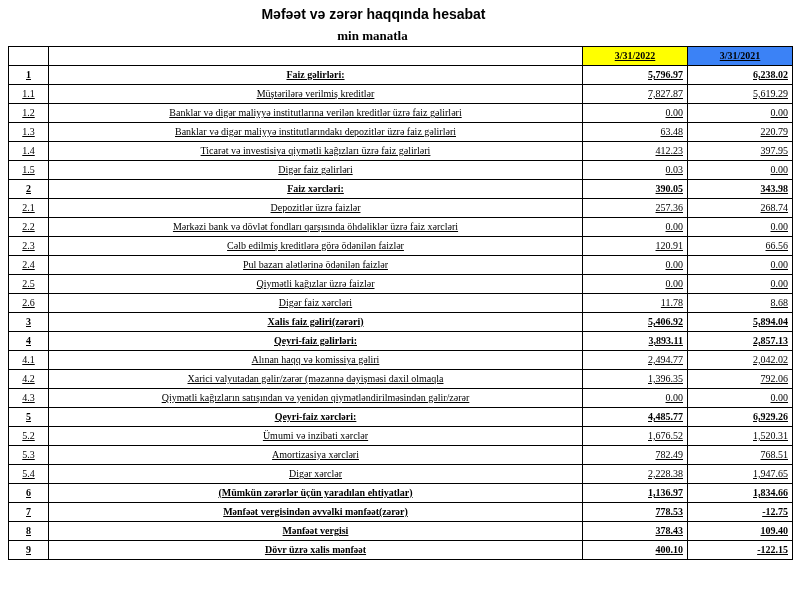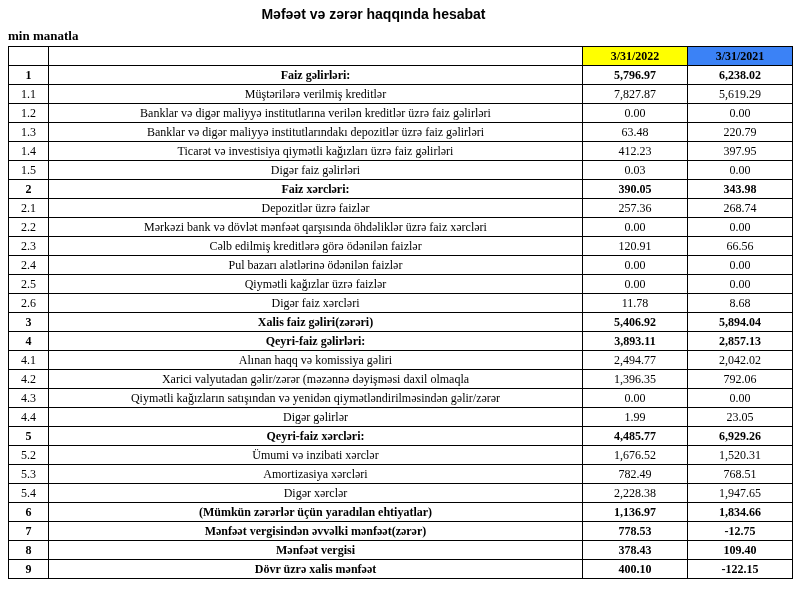--- a/index.html
+++ b/index.html
@@ -21,41 +21,42 @@
     margin: 0;
     font-size: 14px;
     font-weight: bold;
     text-align: center;
     font-family: "Liberation Sans", "DejaVu Sans", sans-serif;
     padding-top: 2px;
   }
   .unit {
     font-size: 13px;
     font-weight: bold;
-    text-align: left;
+    text-align: center;
     padding: 6px 2px 2px 0;
   }
   table.report {
     width: 784px;
     border-collapse: collapse;
     table-layout: fixed;
-    font-size: 12px;
+    font-size: 10px;
+    text-decoration: underline;
   }
   table.report th,
   table.report td {
     border: 1px solid #000000;
     padding: 1px 4px;
     height: 19px;
     overflow: hidden;
     white-space: nowrap;
     line-height: 16px;
   }
   .col-no   { width: 40px;  text-align: center; }
   .col-desc { width: 534px; text-align: center; }
-  .col-val  { width: 105px; text-align: center; }
+  .col-val  { width: 105px; text-align: right; }
   thead th.col-val {
     text-align: center;
     font-weight: bold;
   }
   thead th { height: 18px; }
   tr.bold td { font-weight: bold; }
 </style>
 </head>
 <body>
 
@@ -116,21 +117,21 @@
           <td class="col-val">343.98</td>
         </tr>
         <tr>
           <td class="col-no">2.1</td>
           <td class="col-desc">Depozitlər üzrə faizlər</td>
           <td class="col-val">257.36</td>
           <td class="col-val">268.74</td>
         </tr>
         <tr>
           <td class="col-no">2.2</td>
-          <td class="col-desc">Mərkəzi bank və dövlət mənfəət qarşısında öhdəliklər üzrə faiz xərcləri</td>
+          <td class="col-desc">Mərkəzi bank və dövlət fondları qarşısında öhdəliklər üzrə faiz xərcləri</td>
           <td class="col-val">0.00</td>
           <td class="col-val">0.00</td>
         </tr>
         <tr>
           <td class="col-no">2.3</td>
           <td class="col-desc">Cəlb edilmiş kreditlərə görə ödənilən faizlər</td>
           <td class="col-val">120.91</td>
           <td class="col-val">66.56</td>
         </tr>
         <tr>
@@ -173,26 +174,20 @@
           <td class="col-no">4.2</td>
           <td class="col-desc">Xarici valyutadan gəlir/zərər (məzənnə dəyişməsi daxil olmaqla</td>
           <td class="col-val">1,396.35</td>
           <td class="col-val">792.06</td>
         </tr>
         <tr>
           <td class="col-no">4.3</td>
           <td class="col-desc">Qiymətli kağızların satışından və yenidən qiymətləndirilməsindən gəlir/zərər</td>
           <td class="col-val">0.00</td>
           <td class="col-val">0.00</td>
-        </tr>
-        <tr>
-          <td class="col-no">4.4</td>
-          <td class="col-desc">Digər gəlirlər</td>
-          <td class="col-val">1.99</td>
-          <td class="col-val">23.05</td>
         </tr>
         <tr class="bold">
           <td class="col-no">5</td>
           <td class="col-desc">Qeyri-faiz xərcləri:</td>
           <td class="col-val">4,485.77</td>
           <td class="col-val">6,929.26</td>
         </tr>
         <tr>
           <td class="col-no">5.2</td>
           <td class="col-desc">Ümumi və inzibati xərclər</td>

